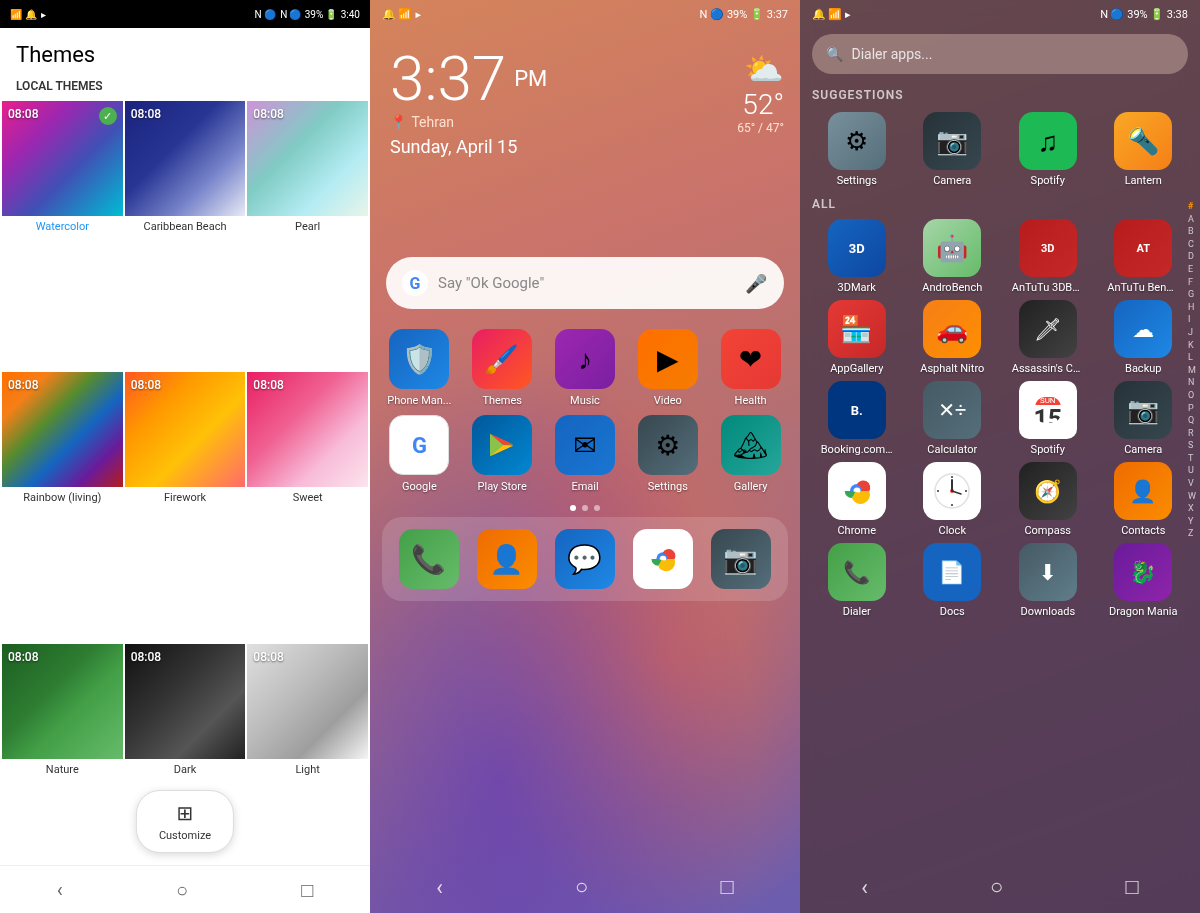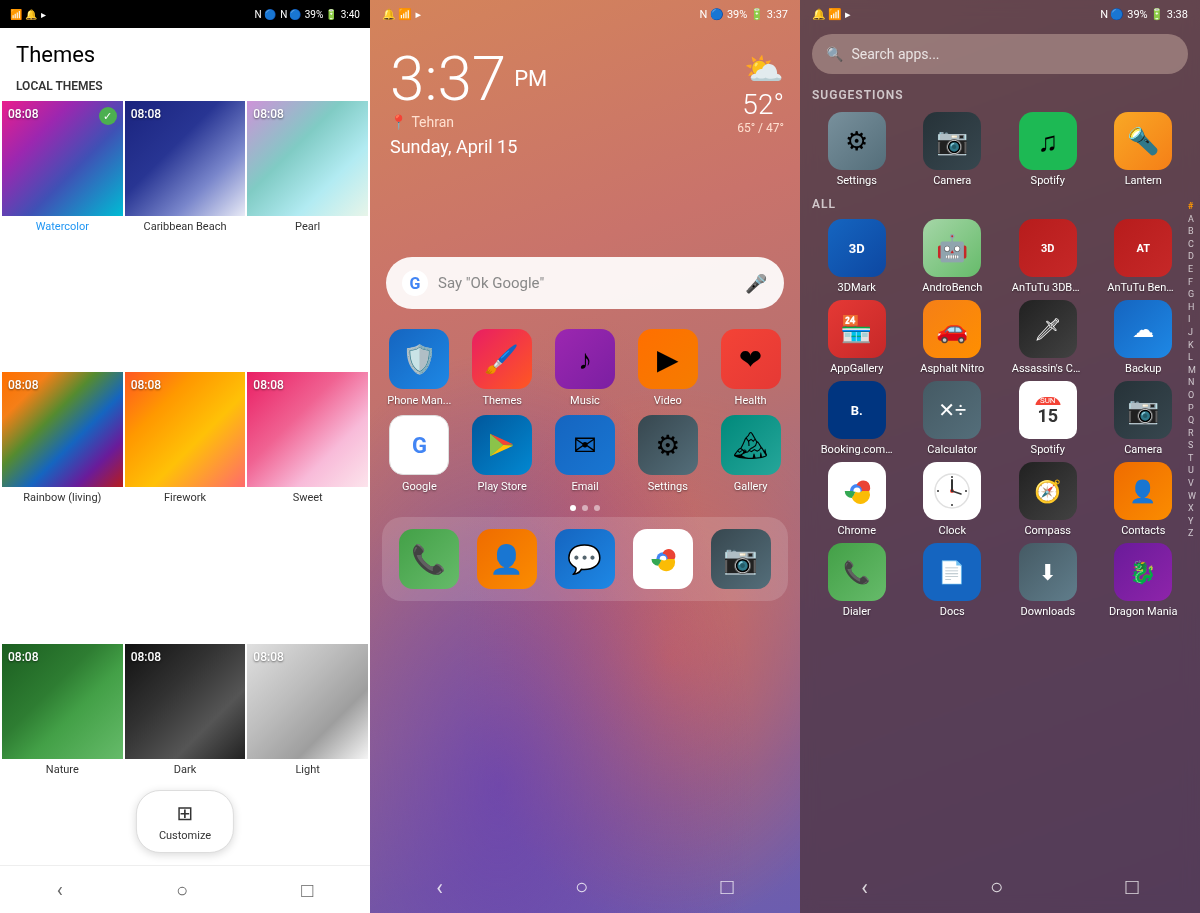--- a/index.html
+++ b/index.html
@@ -462,21 +462,21 @@
     .calendar-icon-inner {
       background: #fff;
       border-radius: 10px;
       width: 100%;
       height: 100%;
       display: flex;
       flex-direction: column;
       overflow: hidden;
     }
     .calendar-top { background: #f44336; height: 30%; display: flex; align-items: center; justify-content: center; color: #fff; font-size: 8px; }
-    .calendar-num { display: flex; align-items: center; justify-content: center; flex: 1; font-size: 18px; font-weight: 700; color: #333; border-radius: 10px; }
+    .calendar-num { display: flex; align-items: center; justify-content: center; flex: 1; font-size: 25px; font-weight: 700; color: #333; border-radius: 10px; }
   </style>
 </head>
 <body>
 
 <div class="left-panel">
   <div class="status-bar-left">
     <div class="status-left-icons">
       <span>📶</span>
       <span>🔔</span>
       <span>▸</span>
@@ -683,21 +683,21 @@
       <span>▸</span>
     </div>
     <div>
       <span>N</span>
       <span>🔵</span>
       <span>39% 🔋 3:38</span>
     </div>
   </div>
   <div class="search-apps">
     <span>🔍</span>
-    <span>Search apps...</span>
+    <span>Dialer apps...</span>
   </div>
   <div class="suggestions-label">SUGGESTIONS</div>
   <div class="apps-grid">
     <div class="drawer-app-item">
       <div class="drawer-icon icon-settings-gear">⚙</div>
       <span class="drawer-app-label">Settings</span>
     </div>
     <div class="drawer-app-item">
       <div class="drawer-icon icon-camera-lens">📷</div>
       <span class="drawer-app-label">Camera</span>

